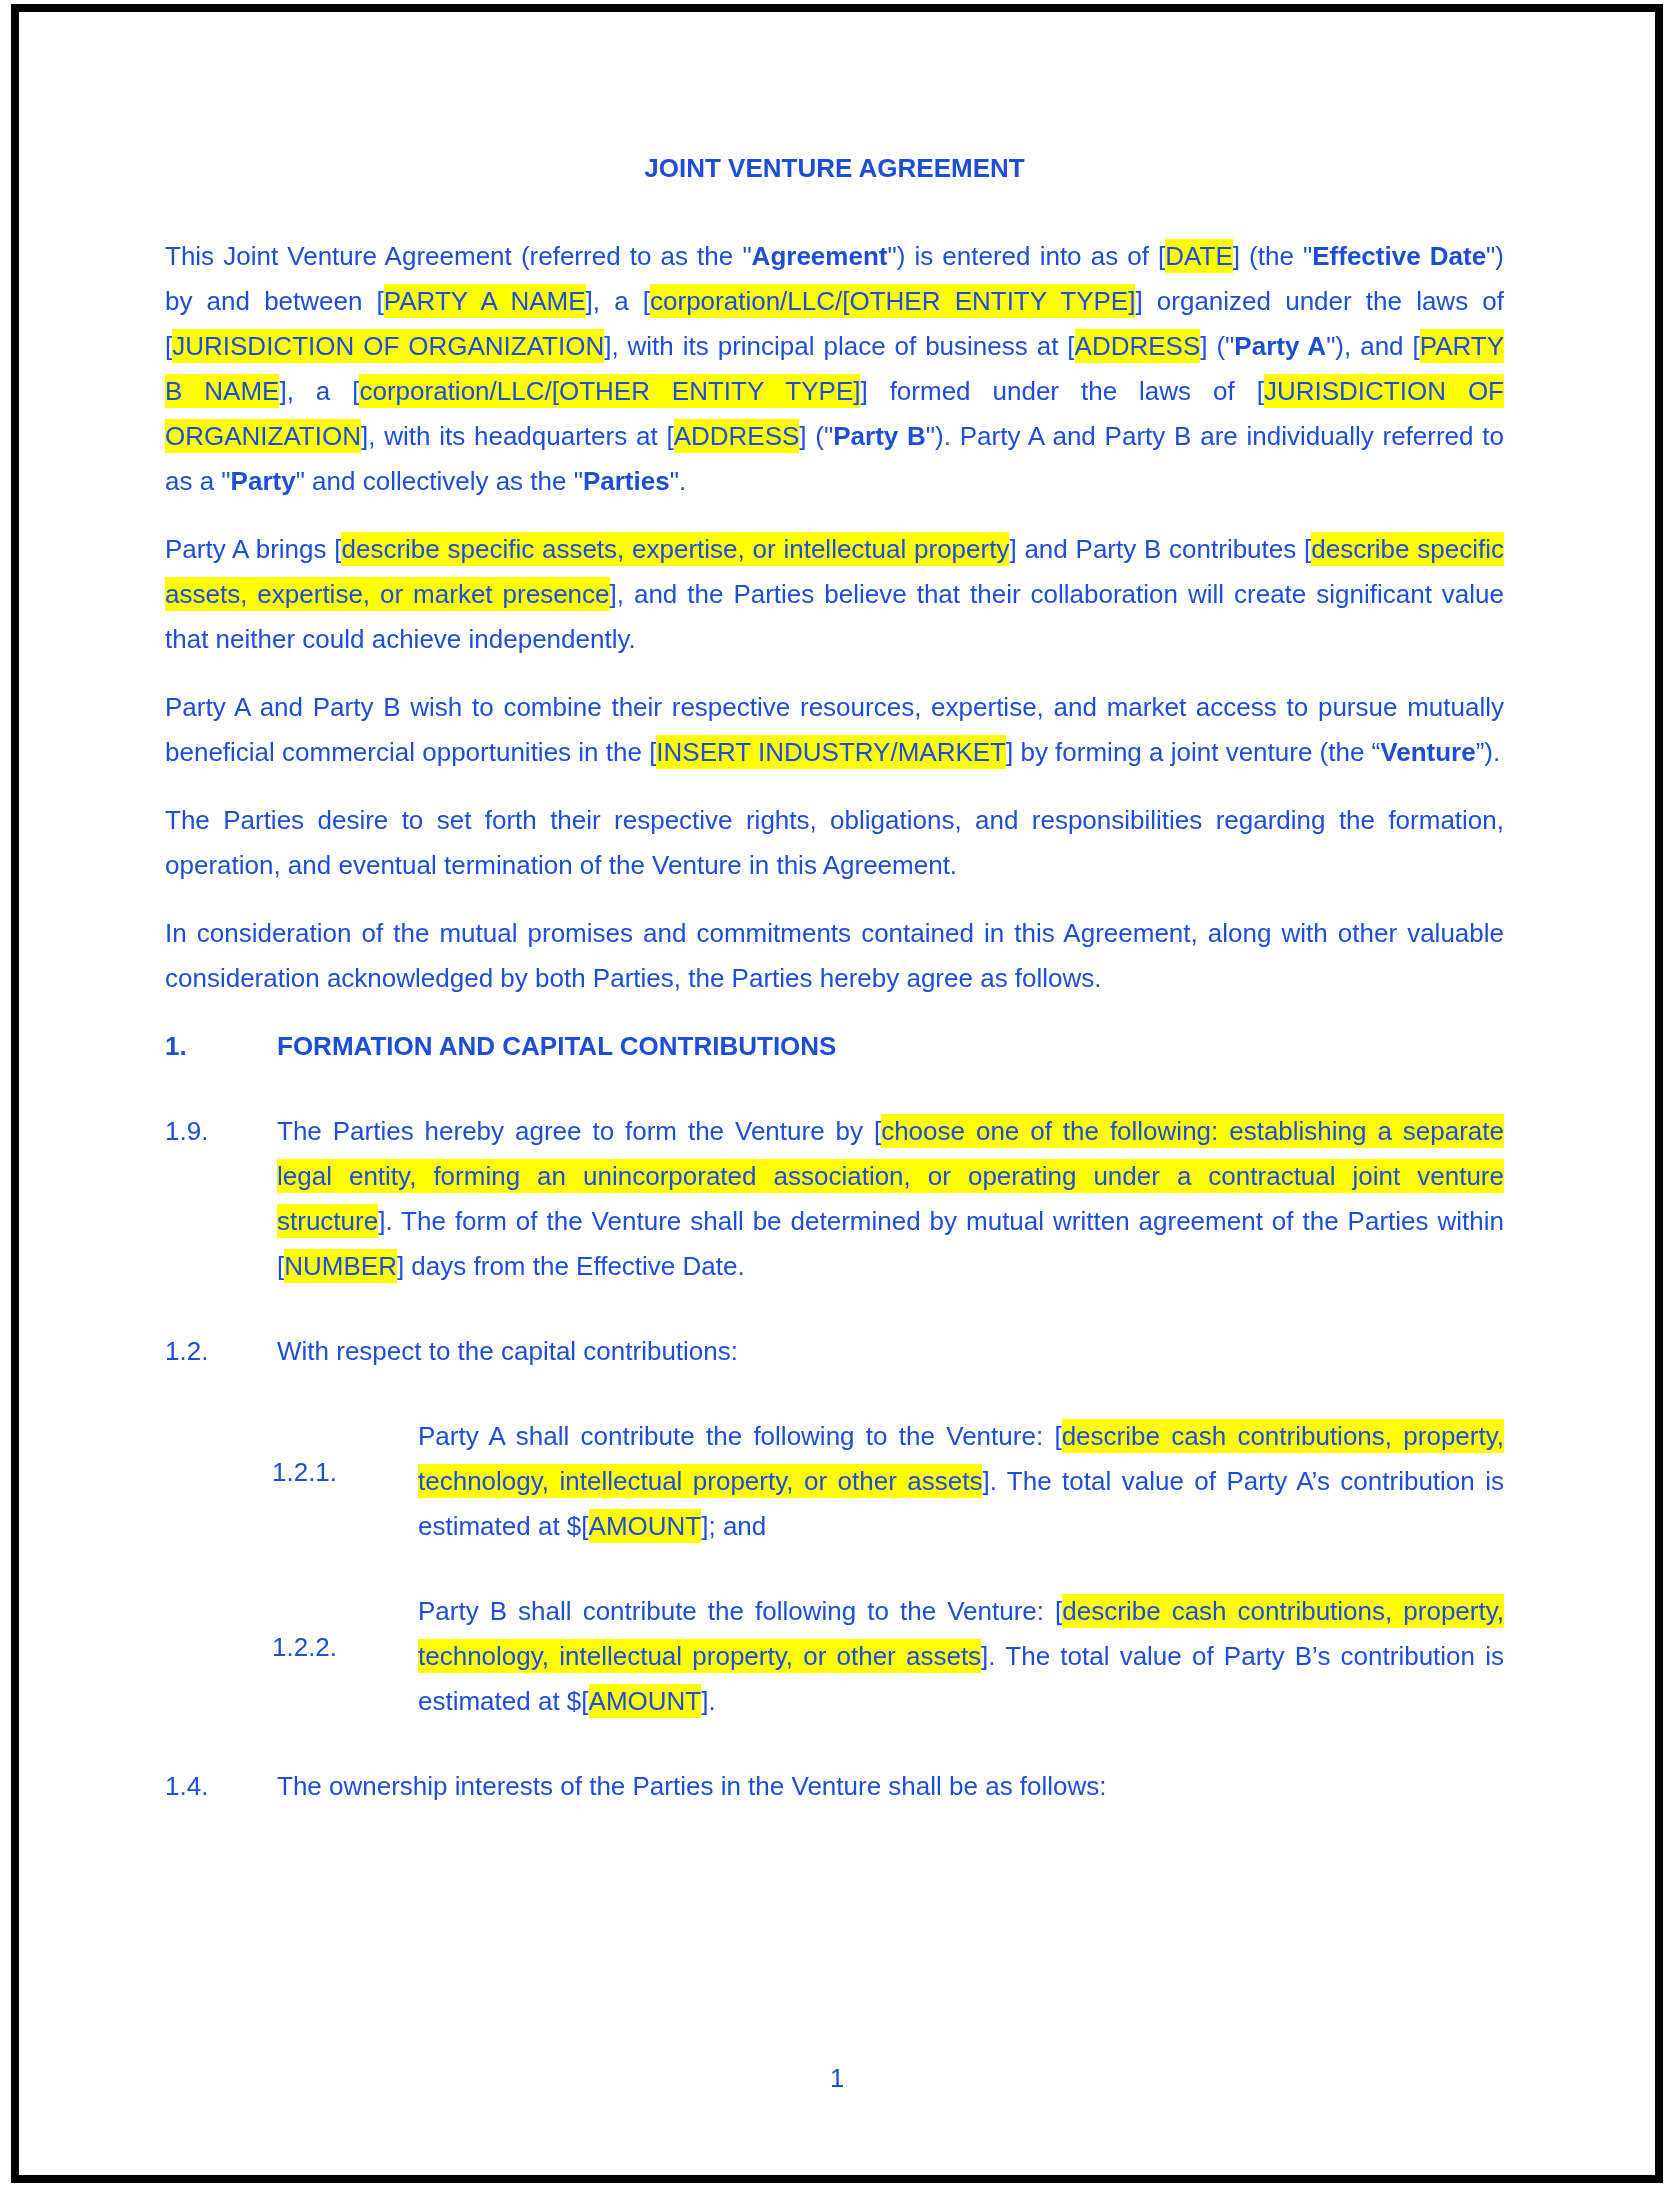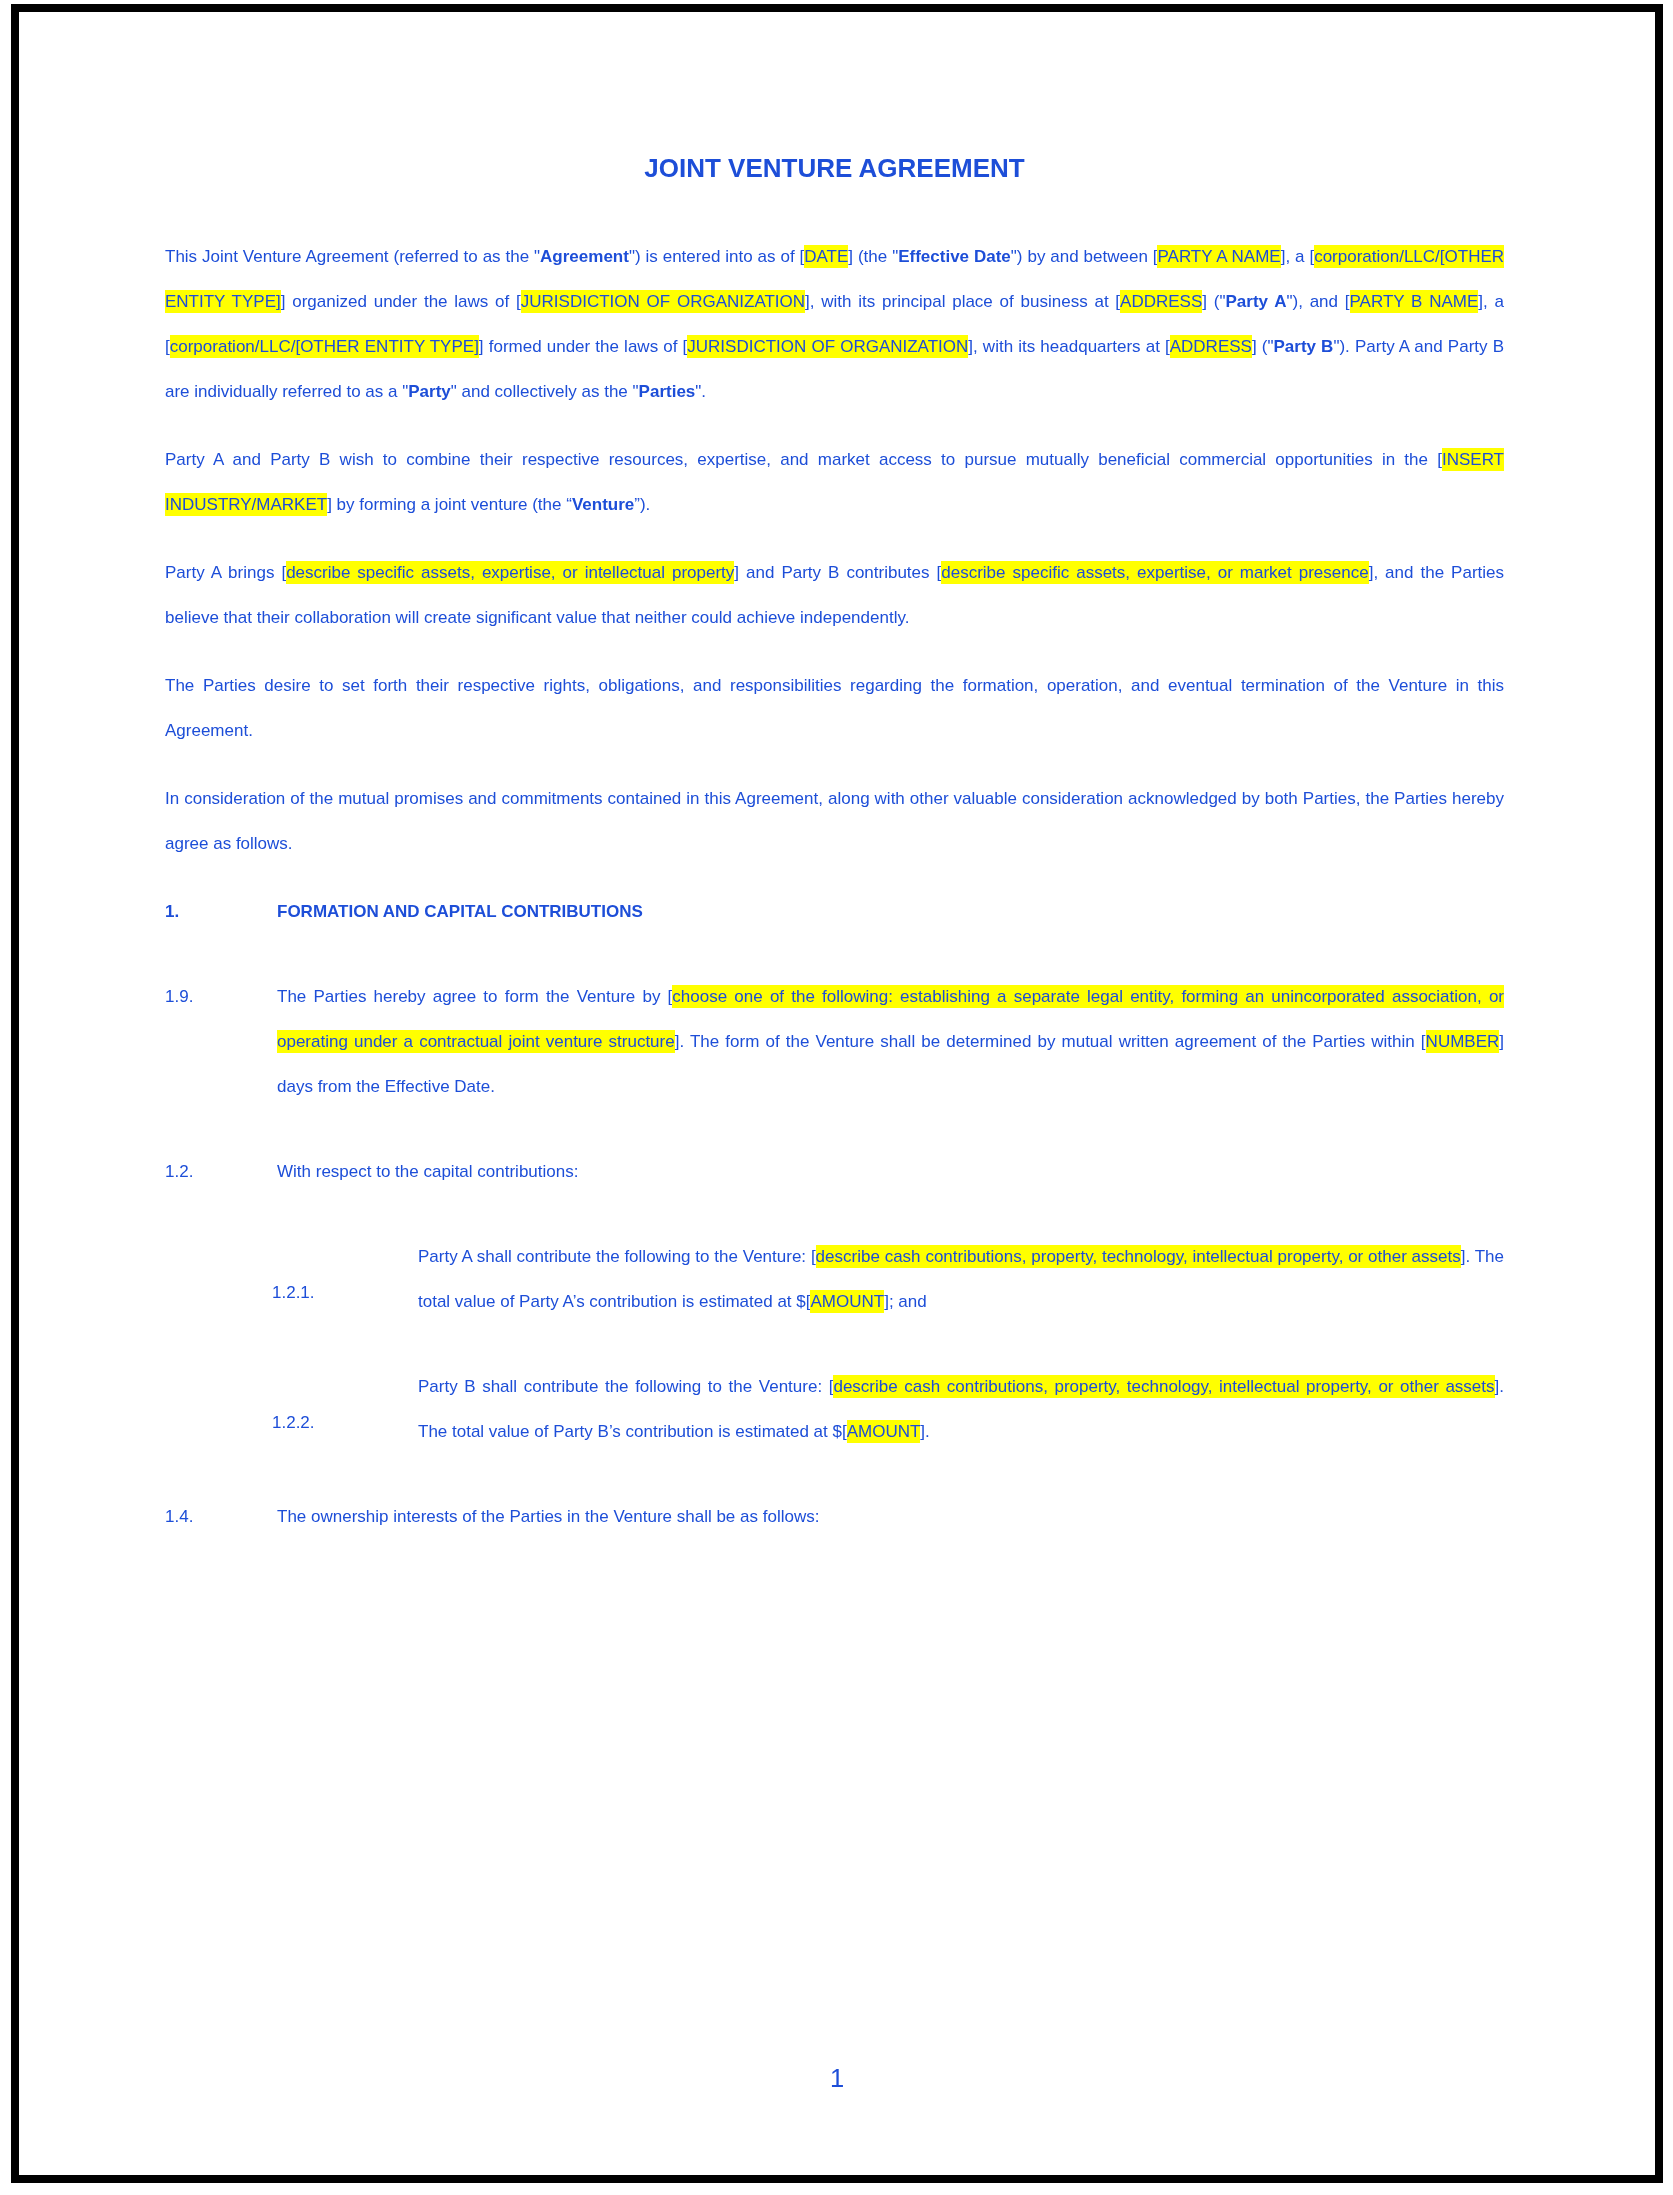--- a/index.html
+++ b/index.html
@@ -32,21 +32,21 @@
     width: 1339px;
   }
   .doc-title {
     font-size: 26px;
     font-weight: bold;
     line-height: 35px;
     text-align: center;
     margin: 0 0 48px 0;
   }
   .para, .item-body, .num {
-    font-size: 17px;
+    font-size: 26px;
     line-height: 45px;
   }
   .para, .item-body {
     text-align: justify;
   }
   .para {
     margin: 0 0 23px 0;
   }
   .item {
     display: flex;
@@ -90,22 +90,22 @@
 </style>
 </head>
 <body>
 
 <div class="page">
   <div class="page-frame"></div>
   <div class="content">
     <h1 class="doc-title">JOINT VENTURE AGREEMENT</h1>
     <div id="blocks">
         <div class="para"><span>This Joint Venture Agreement (referred to as the "</span><span class="b">Agreement</span><span>") is entered into as of [</span><mark>DATE</mark><span>] (the "</span><span class="b">Effective Date</span><span>") by and between [</span><mark>PARTY A NAME</mark><span>], a [</span><mark>corporation/LLC/[OTHER ENTITY TYPE]</mark><span>] organized under the laws of [</span><mark>JURISDICTION OF ORGANIZATION</mark><span>], with its principal place of business at [</span><mark>ADDRESS</mark><span>] ("</span><span class="b">Party A</span><span>"), and [</span><mark>PARTY B NAME</mark><span>], a [</span><mark>corporation/LLC/[OTHER ENTITY TYPE]</mark><span>] formed under the laws of [</span><mark>JURISDICTION OF ORGANIZATION</mark><span>], with its headquarters at [</span><mark>ADDRESS</mark><span>] ("</span><span class="b">Party B</span><span>"). Party A and Party B are individually referred to as a "</span><span class="b">Party</span><span>" and collectively as the "</span><span class="b">Parties</span><span>".</span></div>
+        <div class="para"><span>Party A brings [</span><mark>describe specific assets, expertise, or intellectual property</mark><span>] and Party B contributes [</span><mark>describe specific assets, expertise, or market presence</mark><span>], and the Parties believe that their collaboration will create significant value that neither could achieve independently.</span></div>
         <div class="para"><span>Party A and Party B wish to combine their respective resources, expertise, and market access to pursue mutually beneficial commercial opportunities in the [</span><mark>INSERT INDUSTRY/MARKET</mark><span>] by forming a joint venture (the “</span><span class="b">Venture</span><span>”).</span></div>
-        <div class="para"><span>Party A brings [</span><mark>describe specific assets, expertise, or intellectual property</mark><span>] and Party B contributes [</span><mark>describe specific assets, expertise, or market presence</mark><span>], and the Parties believe that their collaboration will create significant value that neither could achieve independently.</span></div>
         <div class="para"><span>The Parties desire to set forth their respective rights, obligations, and responsibilities regarding the formation, operation, and eventual termination of the Venture in this Agreement.</span></div>
         <div class="para"><span>In consideration of the mutual promises and commitments contained in this Agreement, along with other valuable consideration acknowledged by both Parties, the Parties hereby agree as follows.</span></div>
         <div class="item lvl1 heading">
           <span class="num">1.</span>
           <div class="item-body"><span class="b">FORMATION AND CAPITAL CONTRIBUTIONS</span></div>
         </div>
         <div class="item lvl1">
           <span class="num">1.9.</span>
           <div class="item-body"><span>The Parties hereby agree to form the Venture by [</span><mark>choose one of the following: establishing a separate legal entity, forming an unincorporated association, or operating under a contractual joint venture structure</mark><span>]. The form of the Venture shall be determined by mutual written agreement of the Parties within [</span><mark>NUMBER</mark><span>] days from the Effective Date.</span></div>
         </div>

